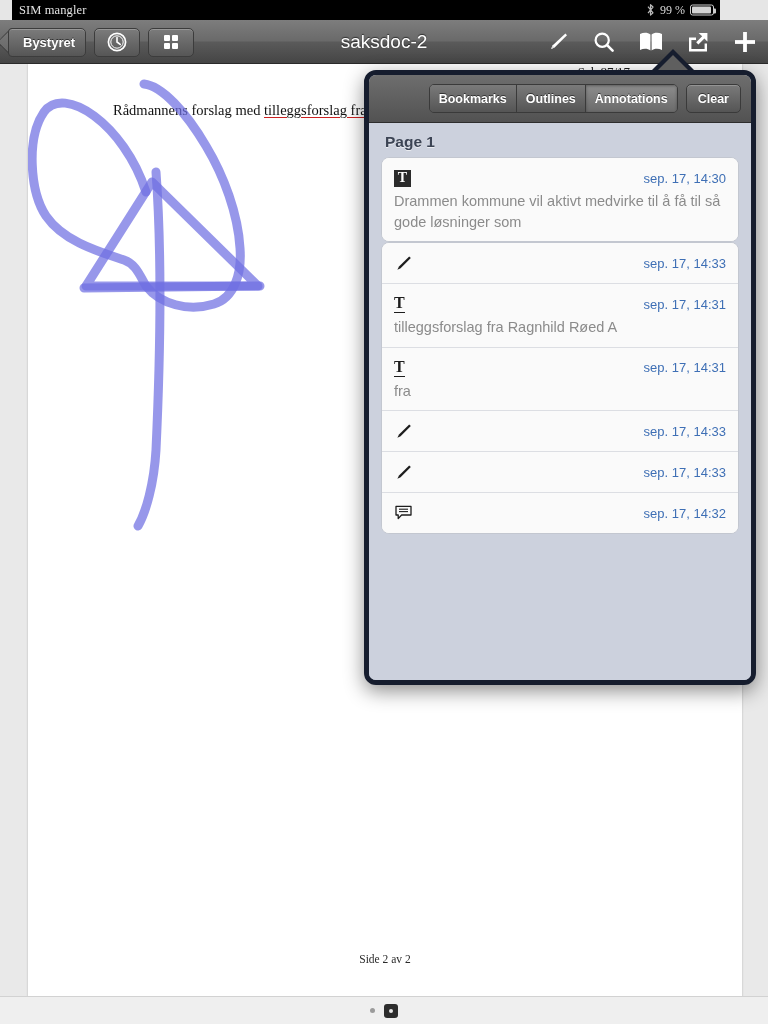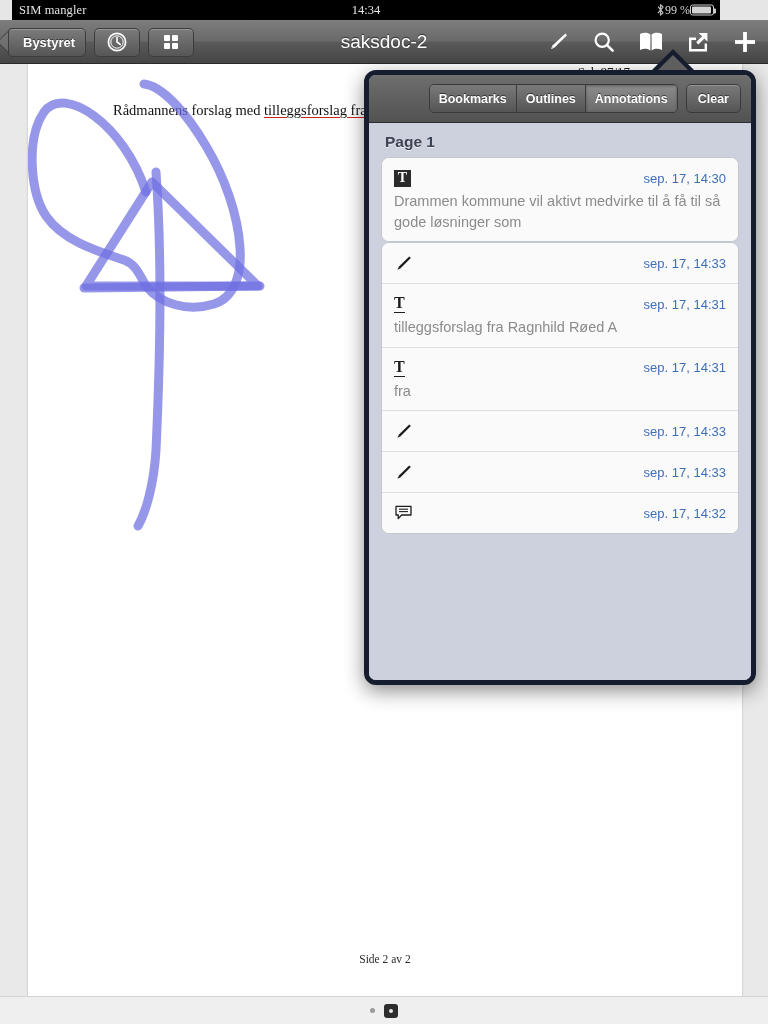--- a/index.html
+++ b/index.html
@@ -41,21 +41,21 @@
   }
   .sb-center {
     position: absolute; left: 0; right: 0; top: 50%;
     transform: translateY(-50%);
     text-align: center; font-size: 12.5px; color: #e8e8e8;
     font-weight: 400;
   }
   .sb-right {
     position: absolute; right: 6px; top: 50%;
     transform: translateY(-50%);
-    display: flex; align-items: center; 
+    display: flex; align-items: center; gap: 5px;
     font-size: 12px; color: #d9d9d9;
   }
   .batt-shell {
     width: 24px; height: 11px;
     border: 1px solid #cfcfcf; border-radius: 2.5px;
     position: relative; display: inline-block;
   }
   .batt-shell::after {
     content:""; position:absolute; right:-3px; top:3px;
     width:2px; height:5px; background:#cfcfcf; border-radius:0 1px 1px 0;
@@ -319,21 +319,20 @@
     padding-bottom: 1px;
   }
 </style>
 </head>
 <body>
 
 <div id="root">
 
   <div class="statusbar">
     <div class="sb-left">SIM mangler</div>
-    <div class="sb-center">14:34</div>
     <div class="sb-right">
       <span class="ic">
         <svg width="9" height="13" viewBox="0 0 9 13">
           <path d="M2 3.2 L7 9.3 L4.5 11.6 V1.2 L7 3.5 L2 9.6" fill="none" stroke="#b9b9b9" stroke-width="1.2" stroke-linejoin="round"></path>
         </svg>
       </span>
       <span>99 %</span>
       <span class="batt-shell">
         <span class="batt-fill"></span>
       </span>

